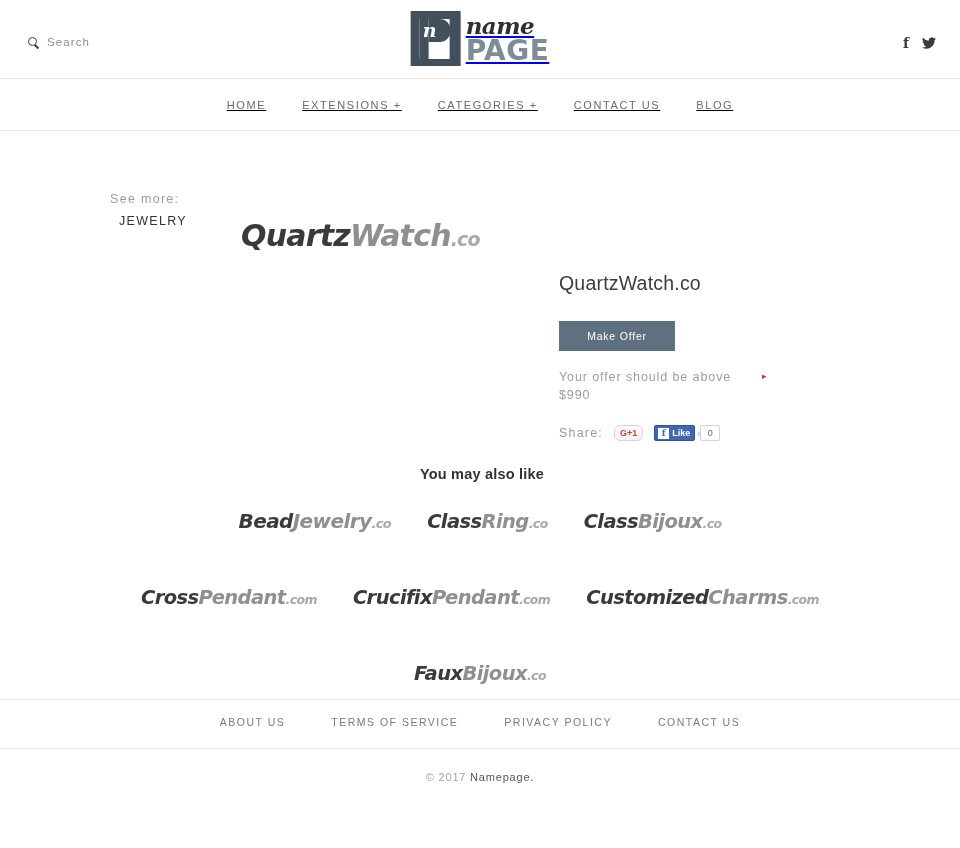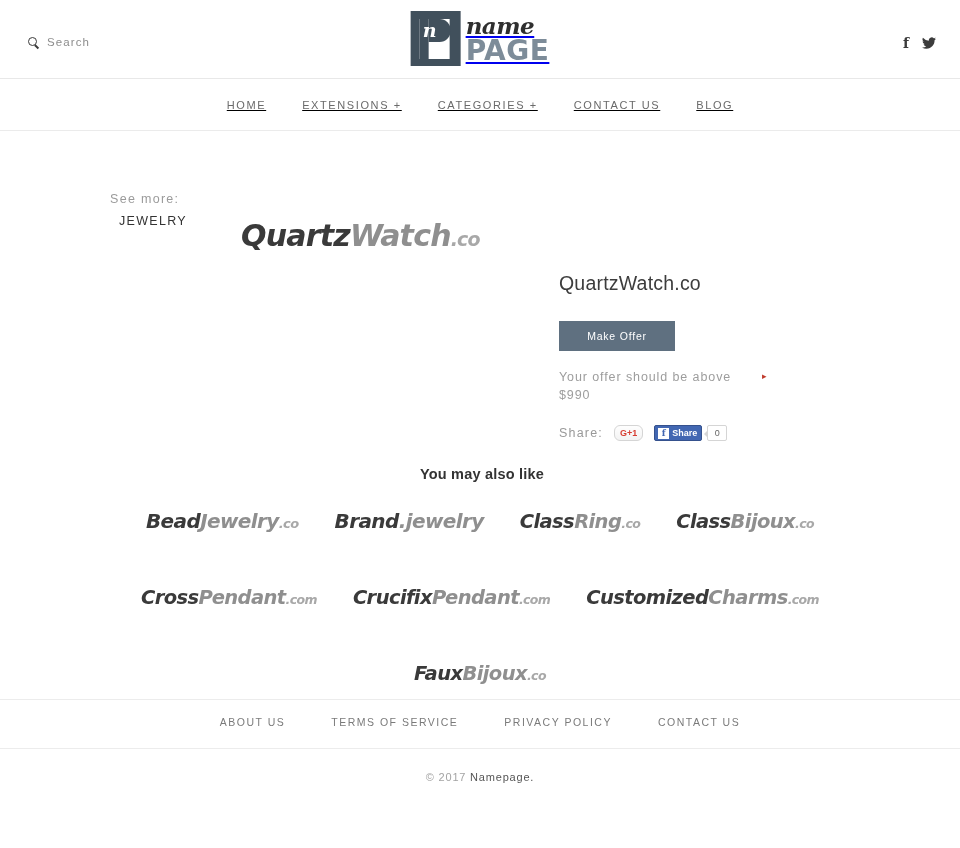--- a/index.html
+++ b/index.html
@@ -434,32 +434,31 @@
       <br>
       <span>$990</span>
     </div>
 
     <div class="share-row">
       <span class="share-label">Share:</span>
       <span class="gplus-btn">G+1</span>
       <span class="fb-like-wrap">
         <span class="fb-like">
           <span class="fb-f">f</span>
-          <span class="fb-like-text">Share</span>
+          <span class="fb-like-text">Like</span>
         </span>
         <span class="fb-count">0</span>
       </span>
     </div>
   </div>
 
   <div class="alsolike-title">You may also like</div>
 
   <div class="related">
     <a href="#" class="rel-item sz-20"><span class="a">Bead</span><span class="b">Jewelry</span><span class="t">.co</span></a>
-    <a href="#" class="rel-item sz-20"><span class="a">Brand</span><span class="b">.jewelry</span><span class="t"></span></a>
     <a href="#" class="rel-item sz-19"><span class="a">Class</span><span class="b">Ring</span><span class="t">.co</span></a>
     <a href="#" class="rel-item sz-19"><span class="a">Class</span><span class="b">Bijoux</span><span class="t">.co</span></a>
     <span class="row-break"></span>
     <a href="#" class="rel-item sz-19"><span class="a">Cross</span><span class="b">Pendant</span><span class="t">.com</span></a>
     <a href="#" class="rel-item sz-19"><span class="a">Crucifix</span><span class="b">Pendant</span><span class="t">.com</span></a>
     <a href="#" class="rel-item sz-19"><span class="a">Customized</span><span class="b">Charms</span><span class="t">.com</span></a>
     <span class="row-break"></span>
     <a href="#" class="rel-item sz-19"><span class="a">Faux</span><span class="b">Bijoux</span><span class="t">.co</span></a>
   </div>
 

